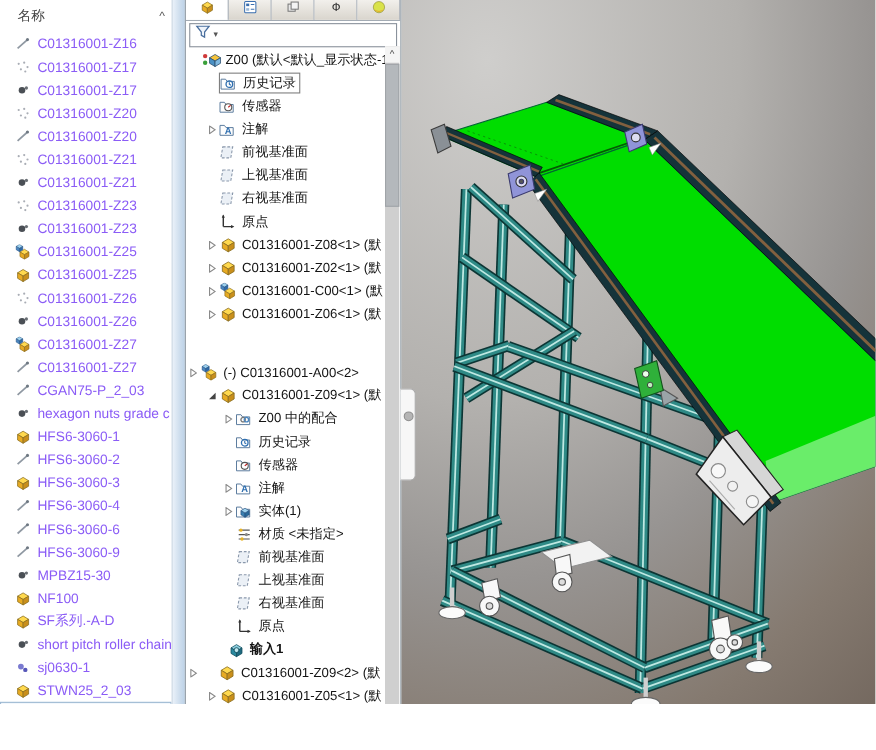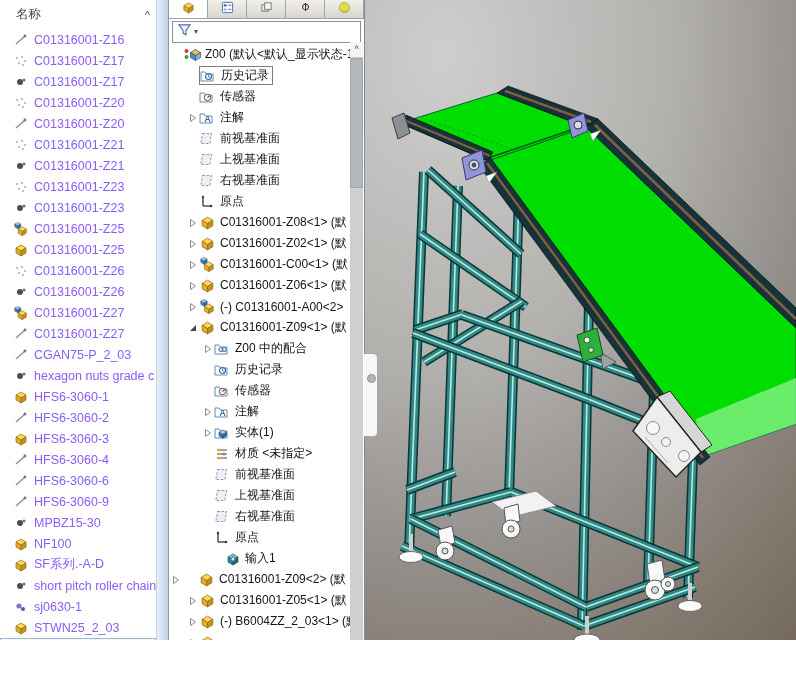--- a/index.html
+++ b/index.html
@@ -627,21 +627,21 @@
             <span class="ticon">
               <svg viewBox="0 0 14 14">
                 <polygon points="2,5 7,2 12,5 7,8" fill="#ffd94e" stroke="#8a6d1f" stroke-width=".7"></polygon>
                 <polygon points="2,5 7,8 7,13 2,10" fill="#e8ab22" stroke="#8a6d1f" stroke-width=".7"></polygon>
                 <polygon points="7,8 12,5 12,10 7,13" fill="#c98f1b" stroke="#8a6d1f" stroke-width=".7"></polygon>
               </svg>
             </span>
             <span class="tlabel">C01316001-Z06&lt;1&gt; (默</span>
           </span>
         </div>
-        <div class="trow" style="padding-left: 17px;">
+        <div class="trow" style=" margin-top: 32px;">
           <span class="tarrow">
             <svg viewBox="0 0 8 8">
               <polygon points="1.5,0.5 6.5,4 1.5,7.5" fill="#fff" stroke="#8a8a8a"></polygon>
             </svg>
           </span>
           <span class="" style="display: flex; align-items: center;">
             <span class="ticon">
               <svg viewBox="0 0 14 14">
                 <g transform="translate(2.5,3) scale(.82)">
                   <polygon points="2,5 7,2 12,5 7,8" fill="#ffd94e" stroke="#8a6d1f" stroke-width=".7"></polygon>
@@ -818,21 +818,21 @@
               <svg viewBox="0 0 17 15">
                 <line x1="4" y1="2" x2="4" y2="12" stroke="#333" stroke-width="1.3"></line>
                 <line x1="4" y1="12" x2="13" y2="12" stroke="#333" stroke-width="1.3"></line>
                 <polygon points="4,1 2.6,4 5.4,4" fill="#333"></polygon>
                 <polygon points="14,12 11,10.6 11,13.4" fill="#333"></polygon>
               </svg>
             </span>
             <span class="tlabel">原点</span>
           </span>
         </div>
-        <div class="trow" style="padding-left: 42px;">
+        <div class="trow" style="padding-left: 24px; font-weight: bold;">
           <span class="tarrow"></span>
           <span class="" style="display: flex; align-items: center;">
             <span class="ticon">
               <svg viewBox="0 0 17 15">
                 <g transform="translate(2,1)">
                   <polygon points="2,5 7,2 12,5 7,8" fill="#8fd0e0" stroke="#14505f" stroke-width=".7"></polygon>
                   <polygon points="2,5 7,8 7,13 2,10" fill="#2a8aa0" stroke="#14505f" stroke-width=".7"></polygon>
                   <polygon points="7,8 12,5 12,10 7,13" fill="#1f6a80" stroke="#14505f" stroke-width=".7"></polygon>
                 </g>
                 <circle cx="9" cy="8" r="2.2" fill="#bfe8f0" stroke="#14505f" stroke-width=".8"></circle>

